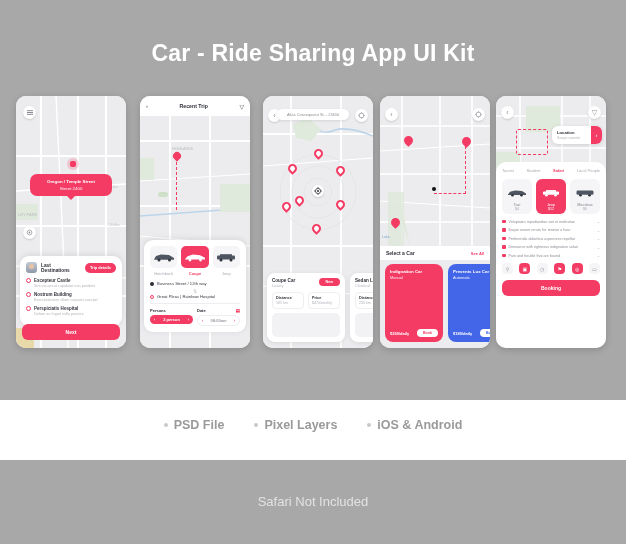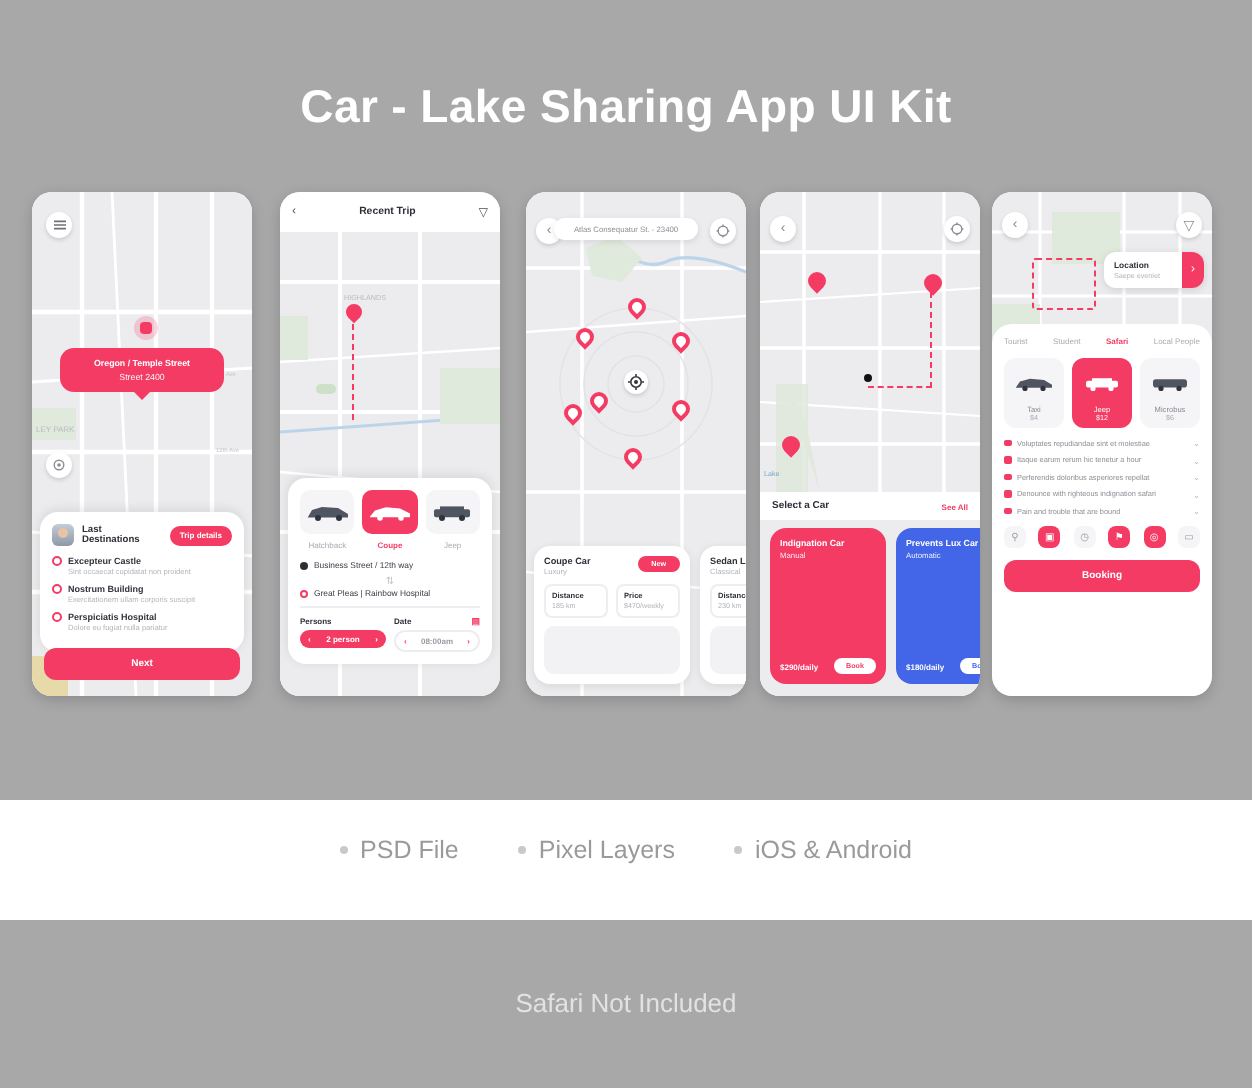--- a/index.html
+++ b/index.html
@@ -13,21 +13,21 @@
   .band-top { position:absolute; left:0; top:0; width:626px; height:400px; background:#a8a8a8; }
   .band-white { position:absolute; left:0; top:400px; width:626px; height:60px; background:#ffffff; }
   .band-bottom { position:absolute; left:0; top:460px; width:626px; height:84px; background:#a8a8a8; }
 
   .kit-title {
     position:absolute; left:0; top:40px; width:626px; text-align:center;
     color:#ffffff; font-size:23px; font-weight:bold; letter-spacing:0.2px;
   }
   .features {
     position:absolute; left:0; top:418px; width:626px;
-    display:flex; justify-content:center; align-items:center; gap:30px;
+    display:flex; justify-content:center; align-items:center; gap:30px;font-weight:bold;
   }
   .feature { display:flex; align-items:center; gap:6px; color:#9a9a9a; font-size:12.5px; }
   .feature .dot { width:4px; height:4px; border-radius:50%; background:#c9c9c9; }
   .notincluded {
     position:absolute; left:0; top:494px; width:626px; text-align:center;
     color:#e2e2e2; font-size:13px;
   }
 
   
   .phones { position:absolute; left:0; top:96px; width:626px; height:256px; }
@@ -224,21 +224,21 @@
     font-size:5px; font-weight:bold; border-radius:6px; padding:5px 0;
   }
 </style>
 </head>
 <body>
 
 <div class="band-top"></div>
 <div class="band-white"></div>
 <div class="band-bottom"></div>
 
-<div class="kit-title">Car - Lake Sharing App UI Kit</div>
+<div class="kit-title">Car - Ride Sharing App UI Kit</div>
 
 <div class="phones">
 
   <div class="phone p1">
     <div class="map">
       <svg width="110" height="252" viewBox="0 0 110 252">
         <rect width="110" height="252" fill="#ececee"></rect>
         <path d="M0 60 H110 M0 130 H110 M0 200 H110 M25 0 V252 M62 0 V252 M90 0 V252" stroke="#ffffff" stroke-width="2.2"></path>
         <path d="M0 95 L110 88 M40 0 L52 252 M0 170 L110 182" stroke="#ffffff" stroke-width="1.4"></path>
         <rect x="0" y="108" width="22" height="16" fill="#dfe9dc"></rect>

